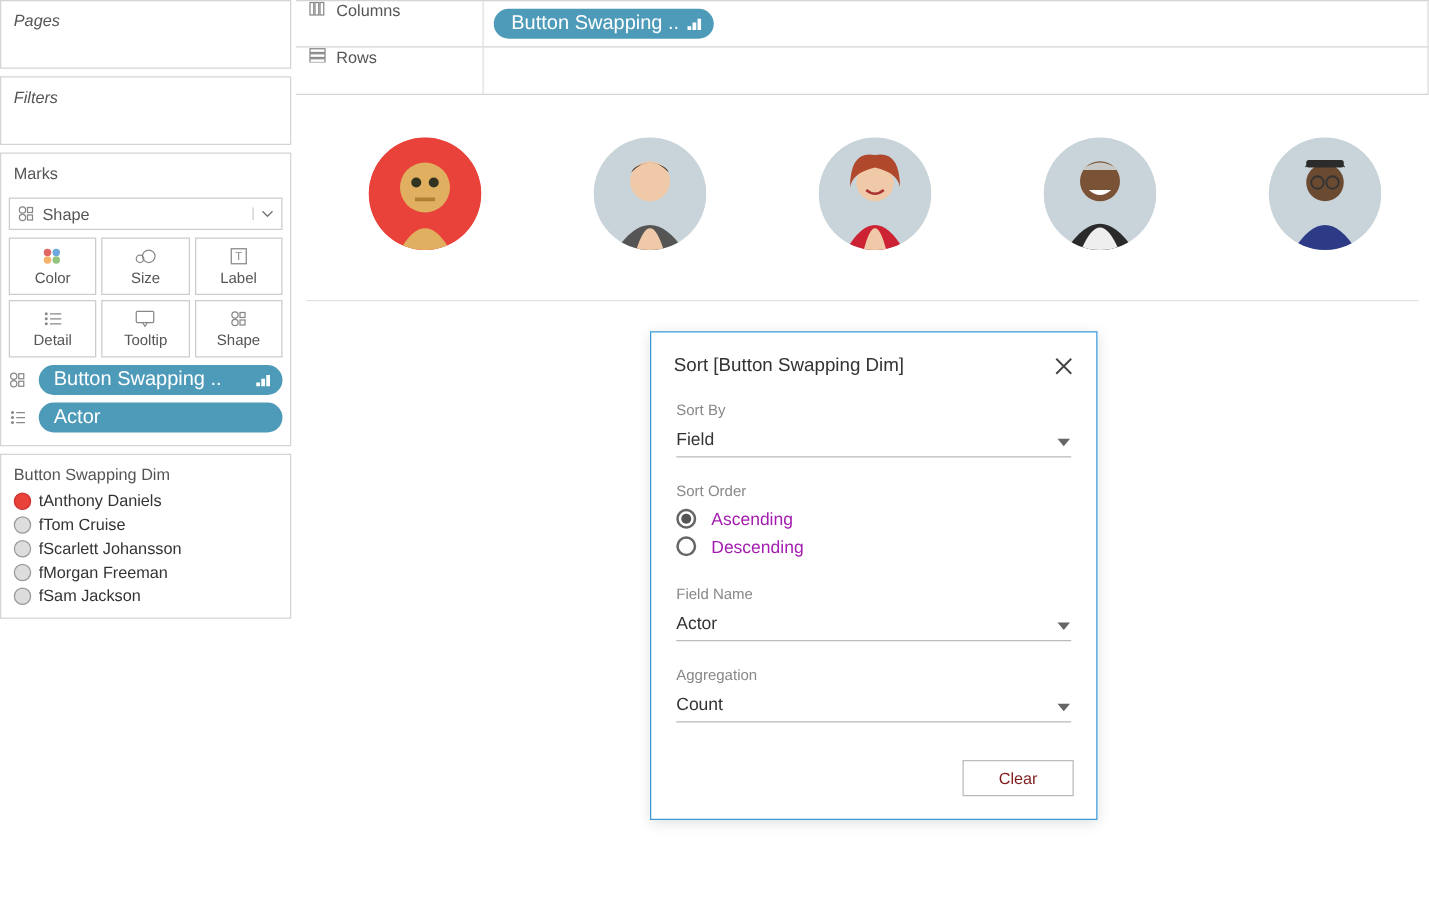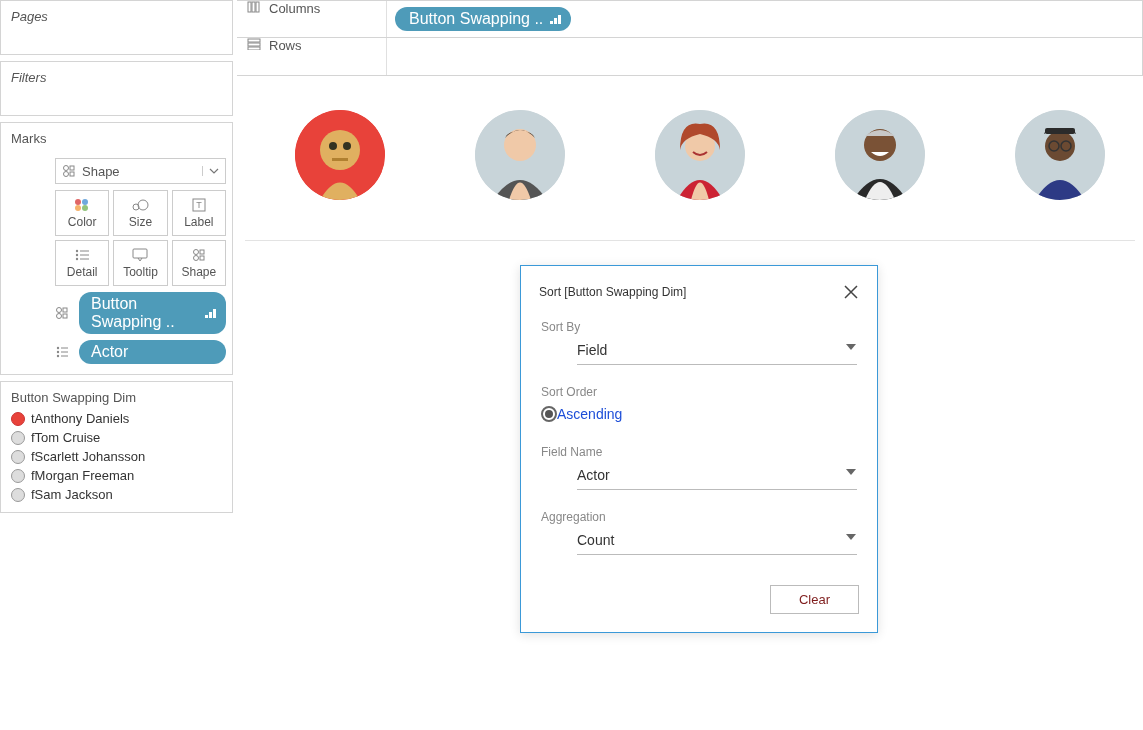--- a/index.html
+++ b/index.html
@@ -6,21 +6,21 @@
 body { background: #fff; font-size: 13px; color: #555; width: 1143px; height: 730px; overflow: hidden; }
 
 .app { display: flex; height: 100%; }
 
 
 .sidebar { width: 238px; display: flex; flex-direction: column; gap: 6px; padding: 0 4px 0 0; }
 .panel { border: 1px solid #d4d4d4; background: #fff; }
 .panel-title { padding: 8px 10px; font-size: 13px; color: #555; }
 .panel-empty { padding: 8px 10px 30px 10px; font-style: italic; }
 
-.marks-body { padding: 4px 6px 10px 6px; margin-left: 48px; }
+.marks-body { padding: 4px 6px 10px 6px; }
 .shape-select { display: flex; align-items: center; border: 1px solid #ccc; background: #fff; height: 26px; padding: 0 6px; cursor: pointer; gap: 6px; }
 .shape-select .caret { margin-left: auto; border-left: 1px solid #ccc; padding-left: 6px; color: #888; }
 
 .mark-grid { display: grid; grid-template-columns: repeat(3, 1fr); gap: 4px; margin-top: 6px; }
 .mark-btn { border: 1px solid #ccc; background: #fff; height: 46px; display: flex; flex-direction: column; align-items: center; justify-content: center; gap: 2px; cursor: pointer; font-size: 12px; color: #555; }
 .mark-btn .mico { height: 16px; display: flex; align-items: center; justify-content: center; }
 
 .pill-row { display: flex; align-items: center; gap: 6px; margin-top: 6px; }
 .pill-row .picon { width: 18px; color: #888; display:flex; align-items:center; }
 .pill { background: #4e9bb9; color: #fff; border-radius: 12px; padding: 3px 10px 3px 12px; font-size: 16px; display: flex; align-items: center; gap: 6px; flex: 1; cursor: pointer; }
@@ -40,28 +40,28 @@
 .shelf-content { flex: 1; padding: 0 8px; display: flex; align-items: center; }
 .shelf .pill { flex: 0 0 auto; padding: 3px 10px 3px 14px; }
 
 .canvas { flex: 1; border-left: none; position: relative; padding-top: 14px;}
 .avatar-row { display: flex; gap: 90px; padding: 20px 30px 40px 50px; border-bottom: 1px solid #e3e3e3; margin: 0 8px;}
 .avatar { width: 90px; height: 90px; border-radius: 50%; background: #cfd8dc; overflow: hidden; display:flex; align-items:center; justify-content:center; flex-shrink:0; }
 
 
 .dialog { position: absolute; left: 520px; top: 265px; width: 358px; background: #fff; border: 1px solid #3b99d8; box-shadow: 0 2px 10px rgba(0,0,0,0.12); padding: 18px 18px 18px 18px; }
 .dialog-header { display: flex; align-items: center; margin-bottom: 20px; }
-.dialog-title { font-size: 12px; color: #333; }
+.dialog-title { font-size: 15px; color: #333; }
 .dialog-close { margin-left: auto; cursor: pointer; color: #444; font-size: 18px; }
 .dlg-section { padding: 0 2px 4px 2px; }
 .dlg-label { font-size: 12px; color: #888; margin-bottom: 4px; }
-.dlg-select { border: none; border-bottom: 1px solid #bbb; padding: 4px 0 6px 0; font-size: 14px; color: #333; display: flex; align-items: flex-start; cursor: pointer; margin-bottom: 20px; margin-left: 36px; }
+.dlg-select { border: none; border-bottom: 1px solid #bbb; padding: 4px 0 6px 0; font-size: 14px; color: #333; display: flex; align-items: flex-end; cursor: pointer; margin-bottom: 20px; }
 .dlg-select .caret { margin-left: auto; color: #666; }
 .radio-group { margin-bottom: 20px; }
-.radio-row { display: flex; align-items: center; gap: 0; padding: 3px 0; cursor: pointer; font-size: 14px; color: #1d4ed8; text-align: center;}
+.radio-row { display: flex; align-items: center; gap: 12px; padding: 3px 0; cursor: pointer; font-size: 14px; color: #a21caf; text-align: center;}
 .radio { width: 16px; height: 16px; border: 2px solid #666; border-radius: 50%; display:flex; align-items:center; justify-content:center; flex-shrink:0; }
 .radio.checked::after { content:""; width:8px; height:8px; background:#555; border-radius:50%; }
 .dlg-footer { display:flex; justify-content:flex-end; margin-top:16px;}
 .btn-clear { border:1px solid #bbb; background:#fff; padding: 6px 28px; font-size:13px; color:#7f1d1d; cursor:pointer; }
 
 svg { display:block; }
 </style>
 </head>
 <body>
 
@@ -345,20 +345,24 @@
           </svg>
       </span>
     </div>
 
     <div class="dlg-label">Sort Order</div>
     <div class="radio-group">
       <div class="radio-row">
         <span class="radio checked"></span>
         <span>Ascending</span>
       </div>
+      <div class="radio-row">
+        <span class="radio"></span>
+        <span>Descending</span>
+      </div>
     </div>
 
     <div class="dlg-label">Field Name</div>
     <div class="dlg-select">
       <span>Actor</span>
       <span class="caret">
         <svg width="12" height="10">
             <path d="M1 2 L6 8 L11 2" fill="#666"></path>
           </svg>
       </span>

